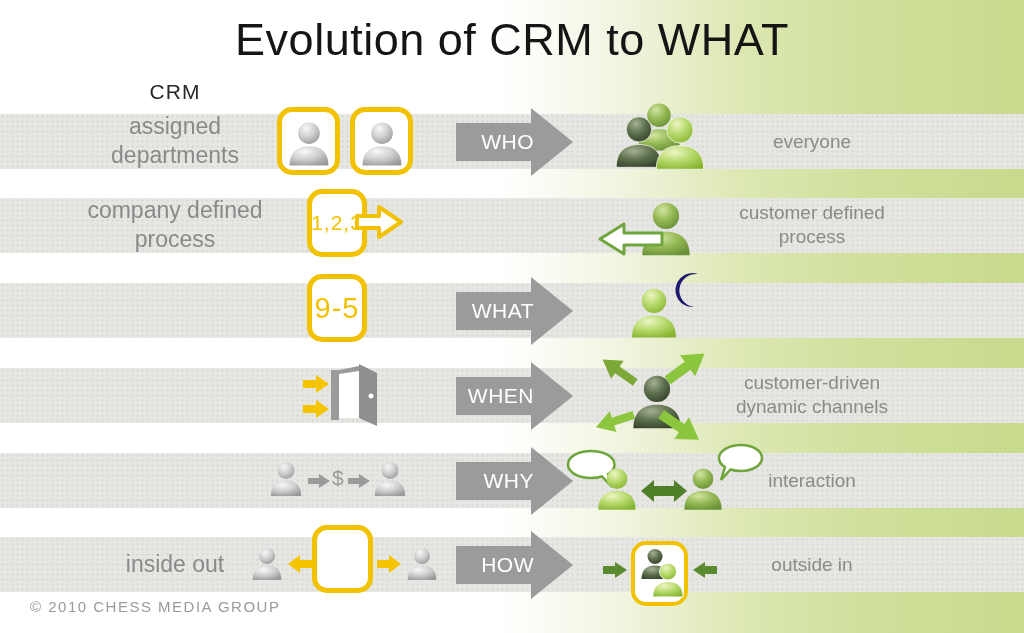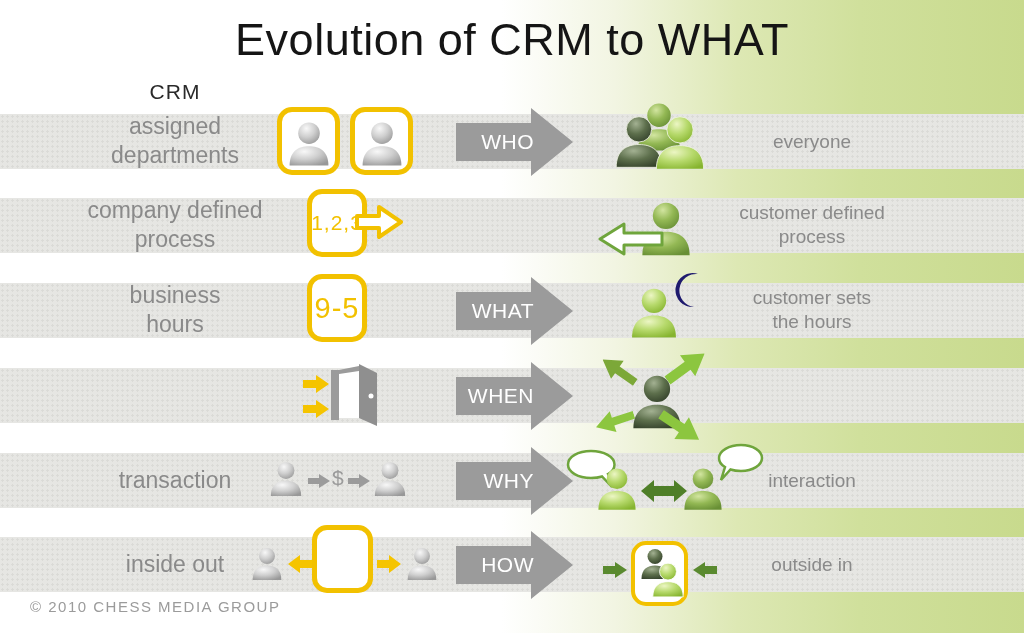--- a/index.html
+++ b/index.html
@@ -136,43 +136,39 @@
       <svg class="p" width="66" height="36" style="left:0;top:20px">
         <polygon points="64,12 26,12 26,3 2,18 26,33 26,24 64,24" fill="#ffffff" stroke="#6fa53c" stroke-width="3" stroke-linejoin="round"></polygon>
       </svg>
     </div>
     <div class="label-right">customer defined
 process</div>
   </div>
 
   <div class="row" style="top:283px">
     <div class="band"></div>
-    <div class="label-left">business
-hours</div>
     <div class="ig" style="left:307px;top:-9px;width:70px;height:72px;">
       <div class="frame-yellow" style="left:0;top:0;width:60px;height:68px;">
         <span class="badge-text" style="font-size:29px;">9-5</span>
       </div>
     </div>
     <div class="carrow">
       <svg width="118" height="68">
           <polygon points="0,15 75,15 75,0 117,34 75,68 75,53 0,53" fill="#9b9b9b"></polygon>
         </svg>
       <span class="cword">WHAT</span>
     </div>
     <div class="ig" style="left:628px;top:-2px;width:95px;height:62px;">
       <svg class="p" viewBox="0 0 64 64" width="52" style="left:0;top:6px">
           <use href="#person" fill="url(#gLime)"></use>
         </svg>
       <svg class="p" width="40" height="40" style="left:46px;top:-10px">
         <path d="M24 3 A17 17 0 1 0 20 36 A14 14 0 0 1 24 3 Z" fill="#1e1a6e"></path>
       </svg>
     </div>
-    <div class="label-right">customer sets
-the hours</div>
   </div>
 
   <div class="row" style="top:368px">
     <div class="band"></div>
     <div class="ig" style="left:303px;top:0;width:80px;height:60px;">
       <svg class="p" width="26" height="20" style="left:0;top:6px">
           <polygon points="0,6 13,6 13,1 26,10 13,19 13,14 0,14" fill="#f5c400"></polygon>
         </svg>
       <svg class="p" width="26" height="20" style="left:0;top:31px">
           <polygon points="0,6 13,6 13,1 26,10 13,19 13,14 0,14" fill="#f5c400"></polygon>
@@ -201,25 +197,26 @@
       <svg class="p" viewBox="0 0 64 64" width="56" style="left:34px;top:22px">
           <use href="#person" fill="url(#gDark)"></use>
         </svg>
       <svg class="p" width="46" height="30" style="left:68px;top:0;transform:rotate(-36deg)">
           <polygon points="0,10 25,10 25,2 46,15 25,28 25,20 0,20" fill="#8cc63f"></polygon>
         </svg>
       <svg class="p" width="46" height="30" style="left:62px;top:60px;transform:rotate(34deg)">
           <polygon points="0,10 25,10 25,2 46,15 25,28 25,20 0,20" fill="#8cc63f"></polygon>
         </svg>
     </div>
+    <div class="label-right">customer-driven
+dynamic channels</div>
   </div>
 
   <div class="row" style="top:453px">
     <div class="band"></div>
-    <div class="label-left">transaction</div>
     <div class="ig" style="left:268px;top:8px;width:145px;height:40px;">
       <svg class="p" viewBox="0 0 64 64" width="36" style="left:0;top:0">
           <use href="#person" fill="url(#gGray)"></use>
         </svg>
       <svg class="p" width="22" height="16" style="left:40px;top:12px">
           <polygon points="0,5 11,5 11,1 22,8 11,15 11,11 0,11" fill="#9b9b9b"></polygon>
         </svg>
       <span class="p" style="left:64px;top:5px;font-size:21px;color:#9b9b9b;">$</span>
       <svg class="p" width="22" height="16" style="left:80px;top:12px">
           <polygon points="0,5 11,5 11,1 22,8 11,15 11,11 0,11" fill="#9b9b9b"></polygon>

